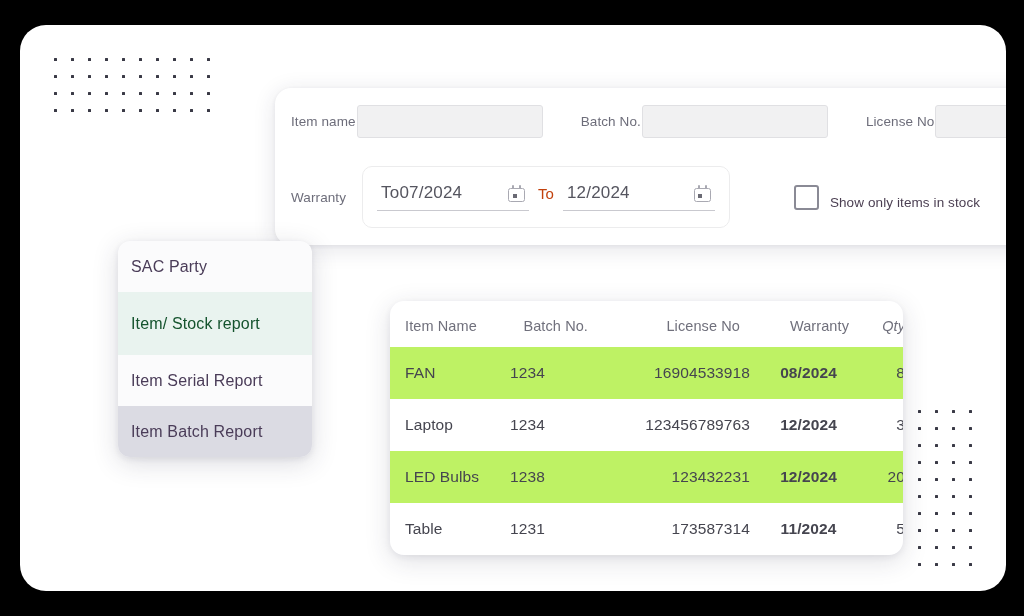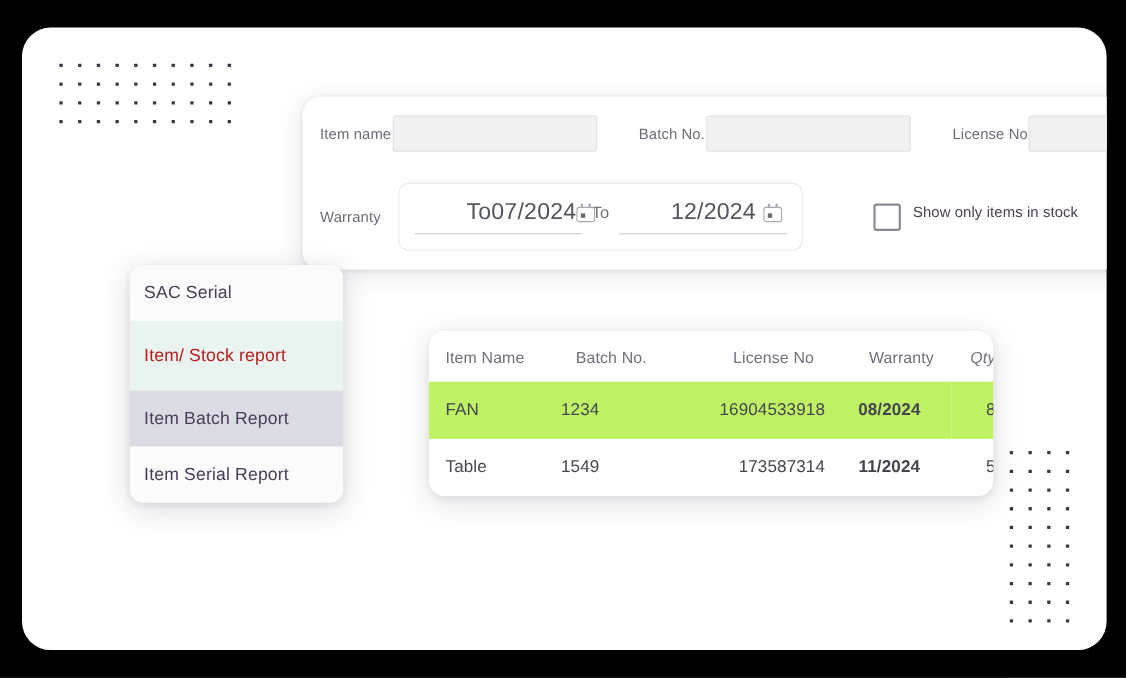--- a/index.html
+++ b/index.html
@@ -109,29 +109,28 @@
   .date-input {
     position: relative;
     display: flex;
     align-items: center;
     justify-content: space-between;
     width: 152px;
     padding-bottom: 7px;
     border-bottom: 1px solid #c9c9cf;
   }
   .date-text {
-    font-size: 21px;
+    font-size: 17px;
     color: #55555f;
     letter-spacing: 0.2px;
     padding-left: 4px;
-    margin-left: 43px;
   }
   .to-sep {
     font-size: 15px;
-    color: #737373;
+    color: #c2410c;
     margin: 0 9px;
     padding-bottom: 7px;
   }
 
   .cal-icon {
     width: 17px; height: 17px;
     position: relative;
     flex: 0 0 auto;
     margin-right: 4px;
   }
@@ -153,21 +152,21 @@
   .cal-icon .mark {
     position: absolute;
     left: 4.5px; top: 9px;
     width: 4px; height: 4px;
     background: #6a6a74;
   }
 
   
   .checkbox-field {
     display: flex;
-    align-items: flex-start;
+    align-items: flex-end;
     margin-left: 64px;
   }
   .checkbox-box {
     width: 25px; height: 25px;
     border: 2.2px solid #8a8a95;
     border-radius: 3px;
     background: #ffffff;
     flex: 0 0 auto;
   }
   .checkbox-label {
@@ -194,21 +193,21 @@
     height: 51px;
     display: flex;
     align-items: center;
     padding-left: 13px;
     font-size: 16px;
     color: #4a3c58;
     letter-spacing: 0.15px;
   }
   .menu-item.state-subheader {
     background: #e9f3ef;
-    color: #b91c1c;
+    color: #14532d;
     height: 63px;
     text-align: center;
   }
   .menu-item.state-selected {
     background: #dbdbe3;
     color: #4a3c58;
   }
 
   
   .table-card {
@@ -400,30 +399,30 @@
 
         <div class="checkbox-field">
           <span class="checkbox-box"></span>
           <span class="checkbox-label">Show only items in stock</span>
         </div>
       </div>
     </div>
 
     <div class="report-menu">
         <div class="menu-item">
-          <span>SAC Serial</span>
+          <span>SAC Party</span>
         </div>
         <div class="menu-item state-subheader">
           <span>Item/ Stock report</span>
         </div>
+        <div class="menu-item">
+          <span>Item Serial Report</span>
+        </div>
         <div class="menu-item state-selected">
           <span>Item Batch Report</span>
-        </div>
-        <div class="menu-item">
-          <span>Item Serial Report</span>
         </div>
       </div>
 
     <div class="table-card">
       <table class="results">
         <thead>
           <tr>
               <th class="col-item">Item Name</th>
               <th class="col-batch">Batch No.</th>
               <th class="col-license">License No</th>
@@ -433,22 +432,36 @@
         </thead>
         <tbody>
             <tr class="zebra">
               <td class="col-item">FAN</td>
               <td class="col-batch">1234</td>
               <td class="col-license">16904533918</td>
               <td class="col-warranty">08/2024</td>
               <td class="col-qty">8</td>
             </tr>
             <tr>
+              <td class="col-item">Laptop</td>
+              <td class="col-batch">1234</td>
+              <td class="col-license">123456789763</td>
+              <td class="col-warranty">12/2024</td>
+              <td class="col-qty">3</td>
+            </tr>
+            <tr class="zebra">
+              <td class="col-item">LED Bulbs</td>
+              <td class="col-batch">1238</td>
+              <td class="col-license">123432231</td>
+              <td class="col-warranty">12/2024</td>
+              <td class="col-qty">20</td>
+            </tr>
+            <tr>
               <td class="col-item">Table</td>
-              <td class="col-batch">1549</td>
+              <td class="col-batch">1231</td>
               <td class="col-license">173587314</td>
               <td class="col-warranty">11/2024</td>
               <td class="col-qty">5</td>
             </tr>
           </tbody>
       </table>
     </div>
 
   </div>
 </div>

